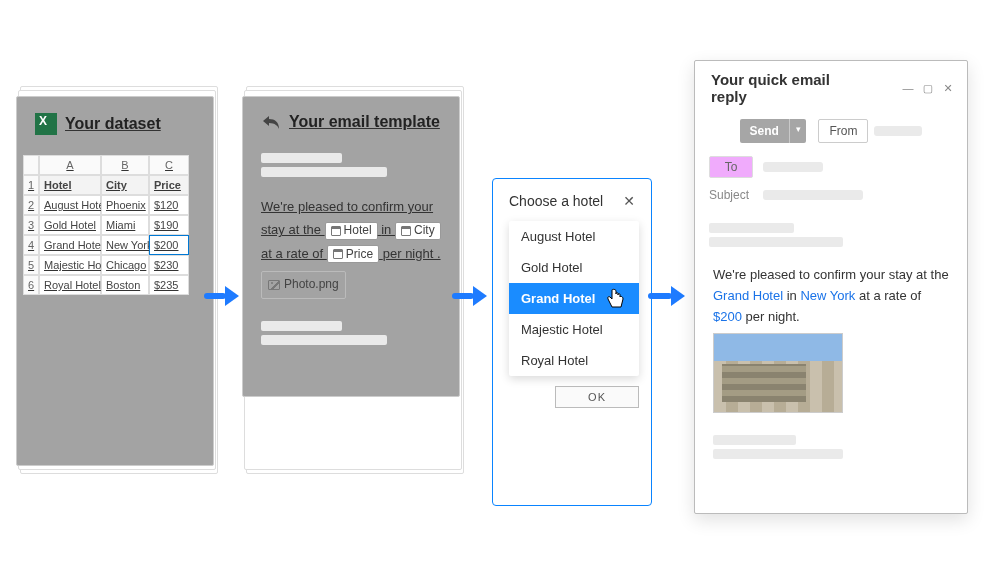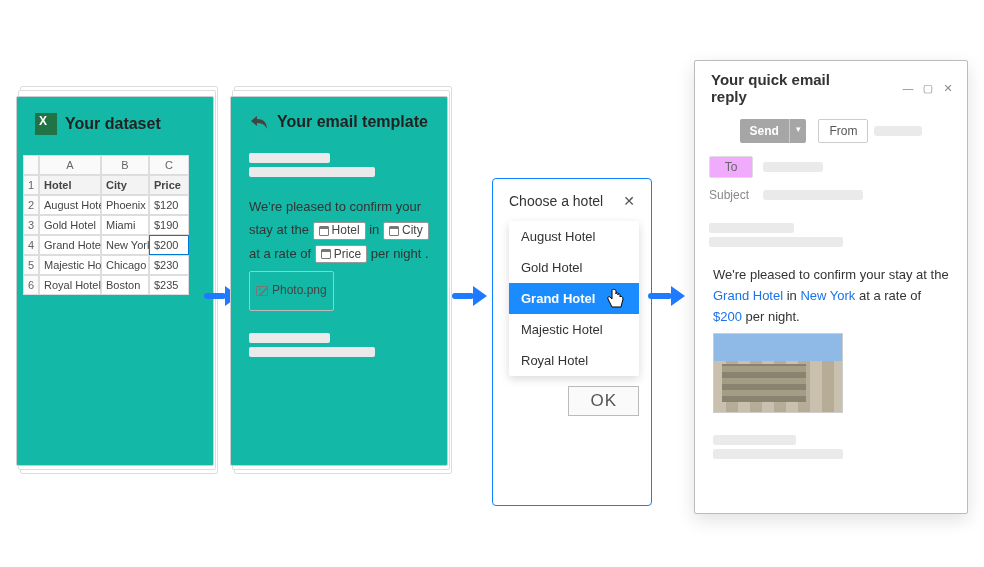--- a/index.html
+++ b/index.html
@@ -20,23 +20,24 @@
     border: 1px solid #ddd;
     border-radius: 2px;
     background: #fff;
     width: 100%;
     height: 100%;
   }
   .panel {
     position: relative;
     border: 1px solid #ccc;
     border-radius: 2px;
-    background: #14b8a6;
+    background: #a3a3a3;
     width: 100%;
     height: 100%;
+    text-decoration: underline;
   }
   .panel-title-row {
     display: flex;
     align-items: center;
     gap: 8px;
     padding: 16px 14px 10px 18px;
   }
   .panel-title {
     font-size: 16px;
     font-weight: 600;
@@ -108,21 +109,21 @@
     border-radius: 1px;
     display: inline-block;
     background: linear-gradient(#777 0 30%, transparent 30%);
   }
   .photo-chip {
     display: inline-flex;
     align-items: center;
     gap: 4px;
     border: 1px solid #bbb;
     border-radius: 2px;
-    padding: 8px 6px;
+    padding: 2px 6px;
     font-size: 12px;
     color: #444;
     margin-top: 6px;
   }
   .photo-chip .img-icon {
     width: 12px; height: 10px;
     border: 1px solid #777;
     border-radius: 1px;
     position: relative;
     background: linear-gradient(135deg, transparent 55%, #777 55% 70%, transparent 70%);
@@ -171,22 +172,22 @@
   .cursor-hand {
     position: absolute;
     right: 12px;
     top: 4px;
     pointer-events: none;
   }
   .ok-row { text-align: right; margin-top: 10px; }
   .ok-btn {
     border: 1px solid #bbb;
     background: #fafafa;
-    padding: 4px 21px;
-    font-size: 17px;
+    padding: 4px 32px;
+    font-size: 11px;
     color: #555;
     letter-spacing: 1px;
     cursor: pointer;
   }
 
   
   .email-window {
     border: 1px solid #bbb;
     border-radius: 2px;
     background: #fff;
@@ -318,21 +319,21 @@
         </div>
     </div>
   </div>
 </div>
 
 <div class="arrow" style="left:204px; top:286px;">
   <div class="arrow-line" style="width:22px;"></div>
     <div class="arrow-head"></div>
 </div>
 
-<div class="stage" style="left:230px; top:96px; width:218px; height:370px;">
+<div class="stage" style="left:242px; top:96px; width:218px; height:301px;">
   <div class="stack-bg" style="top:-10px; left:4px; height:388px;"></div>
   <div class="stack-bg" style="top:-6px; left:2px; height:380px;"></div>
   <div class="panel">
     <div class="panel-title-row">
       <span class="reply-icon">
         <svg width="20" height="16" viewBox="0 0 20 16">
           <path d="M8 2 L2 7 L8 12 L8 9 C14 9 17 12 18 15 C18 8 14 5 8 5 Z" fill="#444"></path>
         </svg>
       </span>
       <span class="panel-title">Your email template</span>

